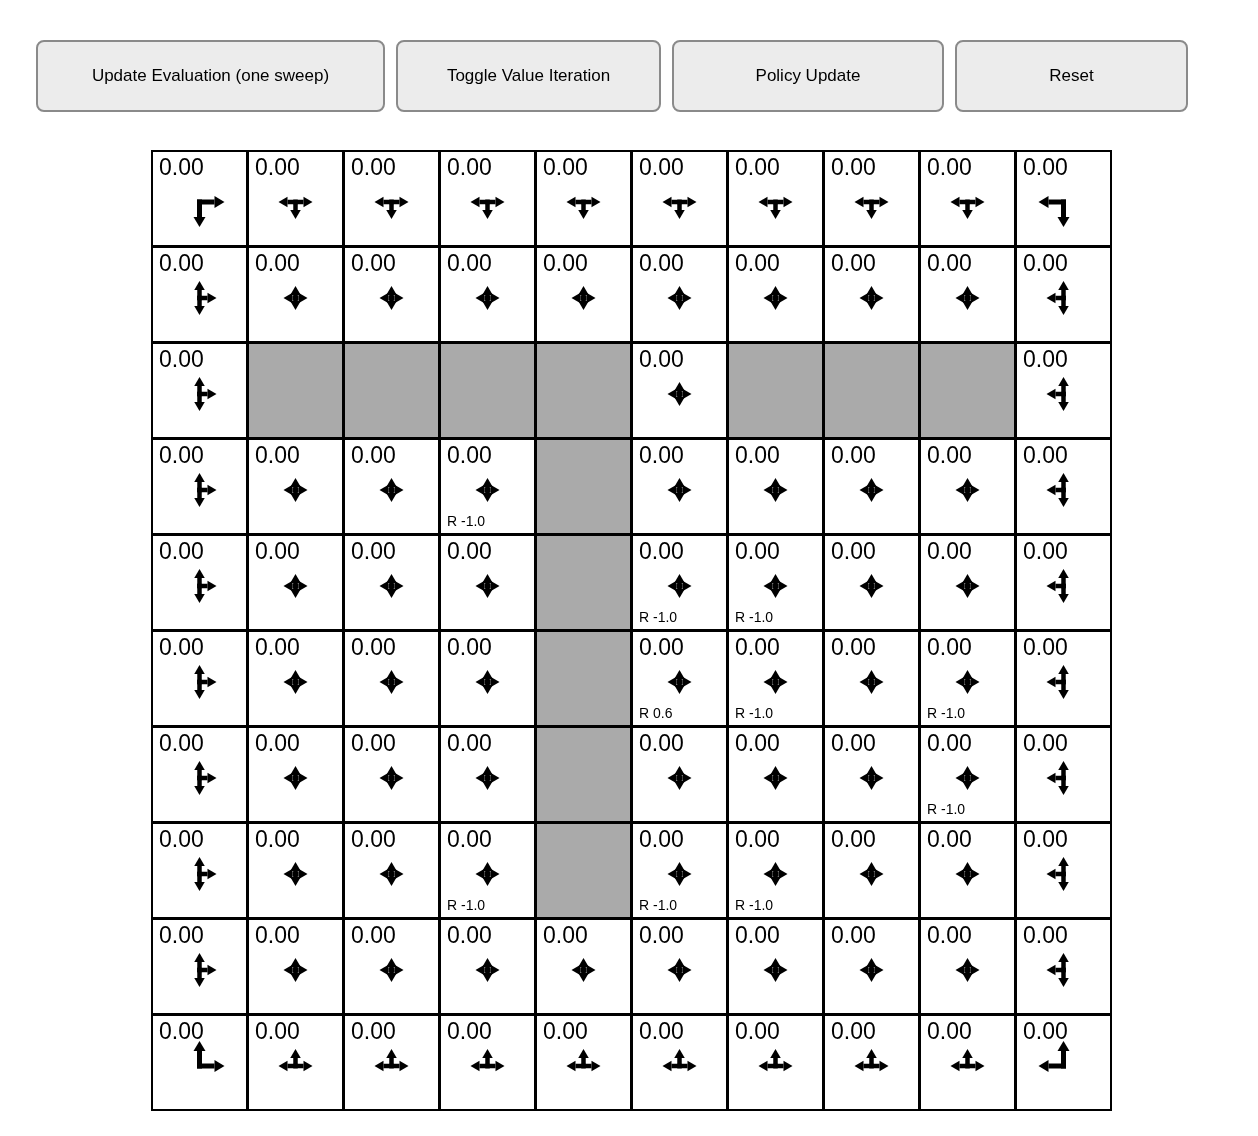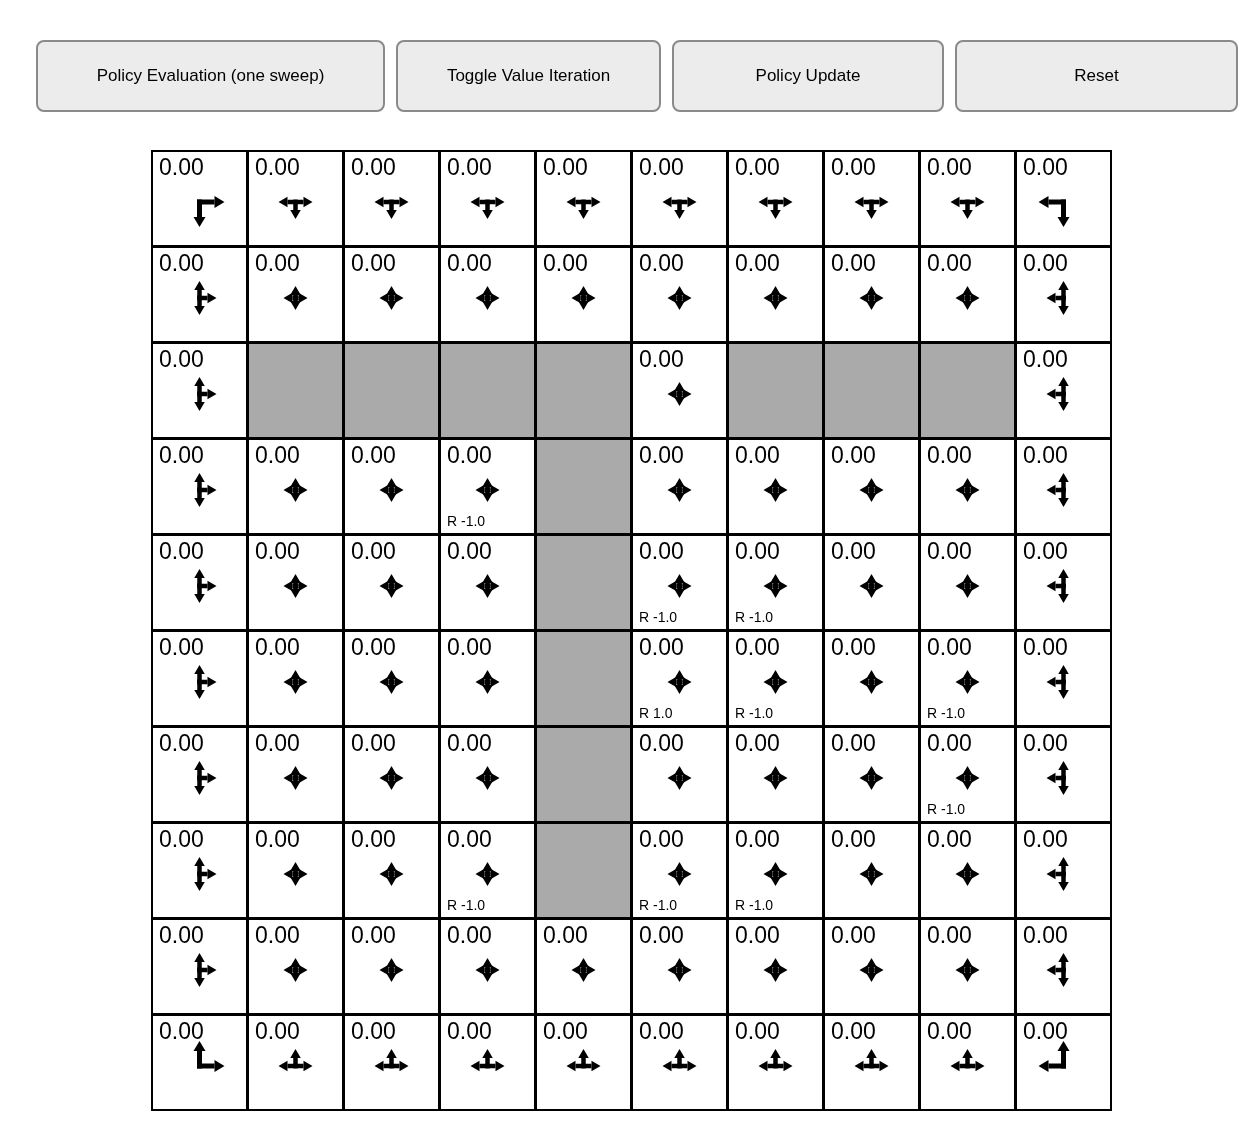--- a/index.html
+++ b/index.html
@@ -4,35 +4,35 @@
 <style>
   html,body{margin:0;padding:0;background:#ffffff;}
   body{font-family:"Liberation Sans",sans-serif;color:#000;width:1258px;height:1136px;overflow:hidden;}
 
   .toolbar{margin:40px 0 0 36px;display:flex;gap:11px;}
   .tb{height:72px;background:#ececec;border:2px solid #8a8a8a;border-radius:8px;
       font-family:"Liberation Sans",sans-serif;font-size:17px;color:#000;padding:0 10px;cursor:pointer;}
   .tb.b1{width:349px}
   .tb.b2{width:272px}
   .tb.b3{width:265px}
-  .tb.b4{width:283px}
+  .tb.b4{width:233px}
 
   .grid{margin:38px 8px 0 151px;display:grid;
         grid-template-columns:repeat(10,93px);grid-auto-rows:93px;
         gap:3px;padding:2px;background:#000;width:max-content;}
   .cell{position:relative;background:#fff;}
   .val{position:absolute;top:4px;left:6px;font-size:23px;line-height:1;color:#000;}
   .rlabel{position:absolute;bottom:5px;left:6px;font-size:14px;line-height:1;color:#000;}
   svg.arrows{position:absolute;left:0;top:0;width:93px;height:93px;display:block;}
 </style>
 </head>
 <body>
 
 <div class="toolbar">
-  <button class="tb b1">Policy Evaluation (one sweep)</button>
+  <button class="tb b1">Update Evaluation (one sweep)</button>
   <button class="tb b3">Toggle Value Iteration</button>
   <button class="tb b2">Policy Update</button>
   <button class="tb b4">Reset</button>
 </div>
 
 <div class="grid" id="grid">
     <div class="cell" style="background: rgb(255, 255, 255);">
       <span class="val">0.00</span>
       <svg viewBox="0 0 93 93" class="arrows">
         <line x1="44" y1="50" x2="61.5" y2="50" stroke="#000000" stroke-width="5"></line>
@@ -593,21 +593,21 @@
       <svg viewBox="0 0 93 93" class="arrows">
         <line x1="46.5" y1="52.25" x2="46.5" y2="47" stroke="#000000" stroke-width="4.5"></line>
         <polygon points="46.5,38 51.75,47 41.25,47" fill="#000000"></polygon>
         <line x1="46.5" y1="47.75" x2="46.5" y2="53" stroke="#000000" stroke-width="4.5"></line>
         <polygon points="46.5,62 41.25,53 51.75,53" fill="#000000"></polygon>
         <line x1="48.75" y1="50" x2="43.5" y2="50" stroke="#000000" stroke-width="4.5"></line>
         <polygon points="34.5,50 43.5,44.75 43.5,55.25" fill="#000000"></polygon>
         <line x1="44.25" y1="50" x2="49.5" y2="50" stroke="#000000" stroke-width="4.5"></line>
         <polygon points="58.5,50 49.5,55.25 49.5,44.75" fill="#000000"></polygon>
       </svg>
-      <span class="rlabel">R 1.0</span>
+      <span class="rlabel">R 0.6</span>
     </div>
     <div class="cell" style="background: rgb(255, 255, 255);">
       <span class="val">0.00</span>
       <svg viewBox="0 0 93 93" class="arrows">
         <line x1="46.5" y1="52.25" x2="46.5" y2="47" stroke="#000000" stroke-width="4.5"></line>
         <polygon points="46.5,38 51.75,47 41.25,47" fill="#000000"></polygon>
         <line x1="46.5" y1="47.75" x2="46.5" y2="53" stroke="#000000" stroke-width="4.5"></line>
         <polygon points="46.5,62 41.25,53 51.75,53" fill="#000000"></polygon>
         <line x1="48.75" y1="50" x2="43.5" y2="50" stroke="#000000" stroke-width="4.5"></line>
         <polygon points="34.5,50 43.5,44.75 43.5,55.25" fill="#000000"></polygon>

